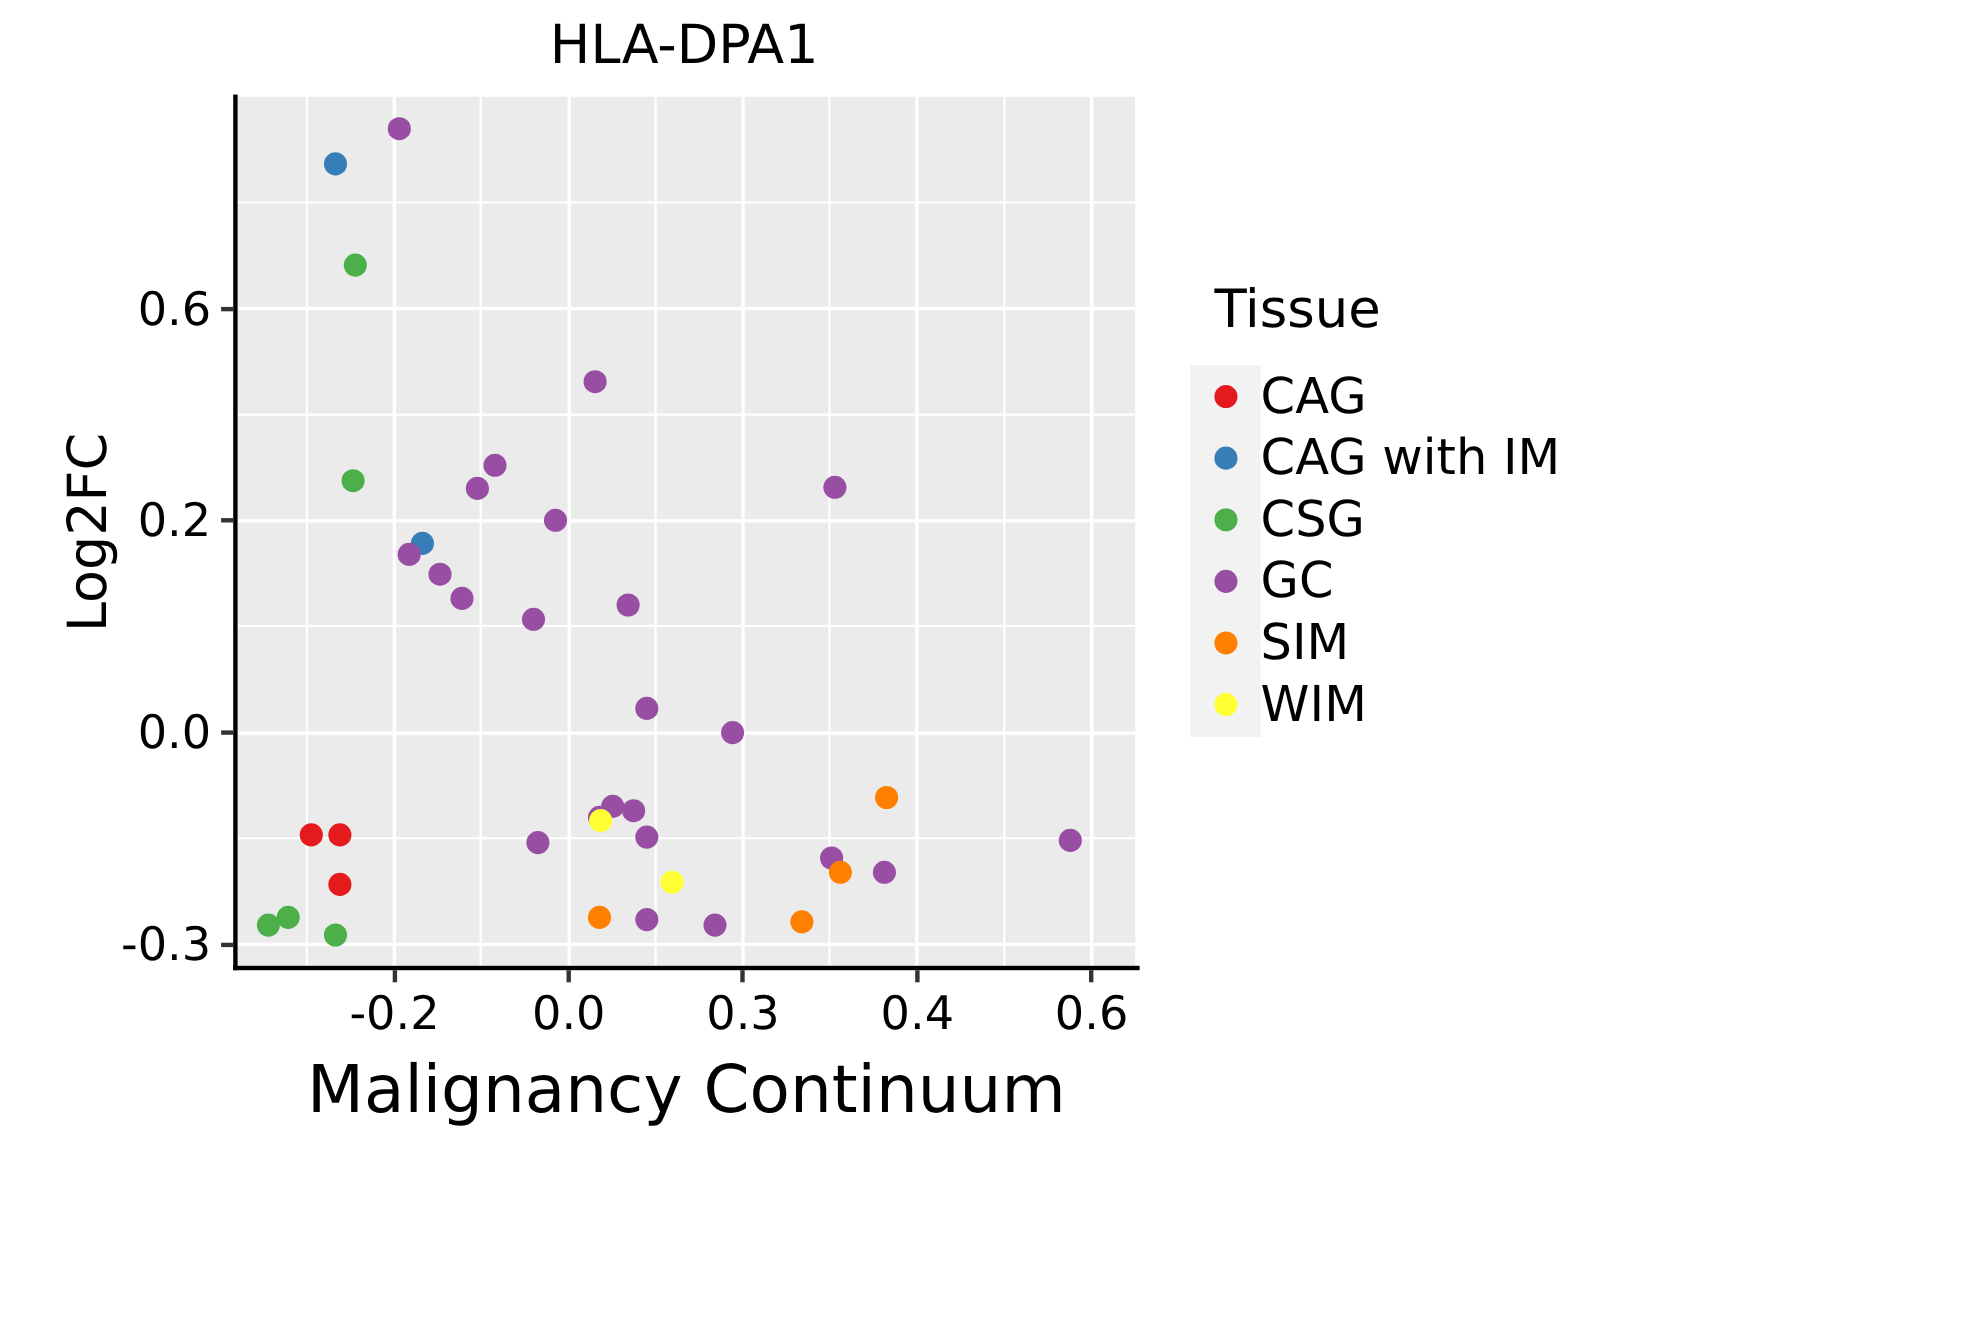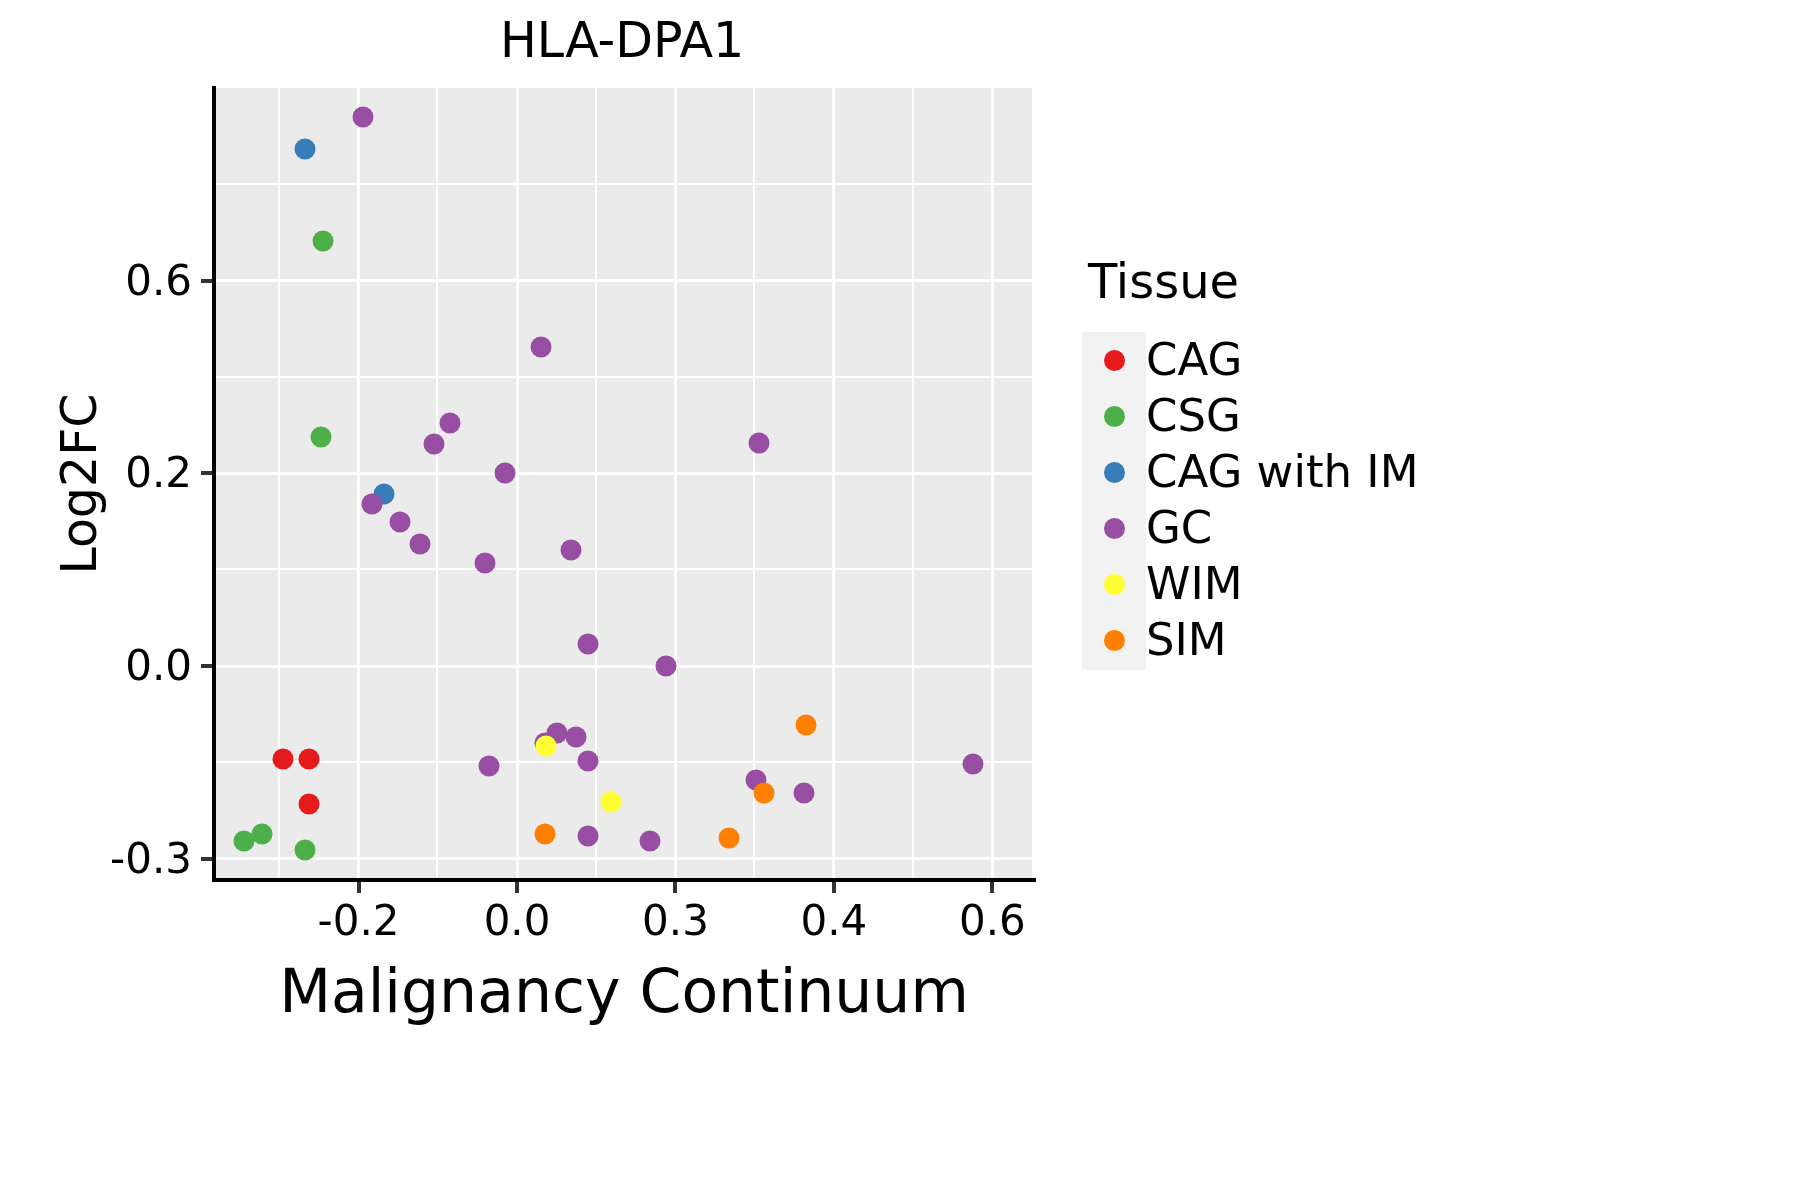--- a/index.html
+++ b/index.html
@@ -134,21 +134,21 @@
 
   
   .legend {
     position: absolute;
     left: 1082px;
     top: 252px;
   }
   .legend-title {
     font-size: 48px;
     line-height: 58px;
-    margin-left: 6px;
+    margin-left: 22px;
     margin-bottom: 22px;
     white-space: nowrap;
   }
   .legend-items {
     position: relative;
   }
   .legend-keybg {
     position: absolute;
     left: 0;
     top: 0;
@@ -282,44 +282,44 @@
     <div class="legend-items" id="legend-items">
       <div class="legend-keybg"></div>
     <div class="legend-row">
           <div class="legend-key">
             <div class="legend-dot" style="background: rgb(228, 26, 28);"></div>
           </div>
           <div class="legend-label">CAG</div>
         </div>
         <div class="legend-row">
           <div class="legend-key">
+            <div class="legend-dot" style="background: rgb(55, 126, 184);"></div>
+          </div>
+          <div class="legend-label">CAG with IM</div>
+        </div>
+        <div class="legend-row">
+          <div class="legend-key">
             <div class="legend-dot" style="background: rgb(77, 175, 74);"></div>
           </div>
           <div class="legend-label">CSG</div>
         </div>
         <div class="legend-row">
           <div class="legend-key">
-            <div class="legend-dot" style="background: rgb(55, 126, 184);"></div>
-          </div>
-          <div class="legend-label">CAG with IM</div>
-        </div>
-        <div class="legend-row">
-          <div class="legend-key">
             <div class="legend-dot" style="background: rgb(152, 78, 163);"></div>
           </div>
           <div class="legend-label">GC</div>
         </div>
         <div class="legend-row">
           <div class="legend-key">
+            <div class="legend-dot" style="background: rgb(255, 127, 0);"></div>
+          </div>
+          <div class="legend-label">SIM</div>
+        </div>
+        <div class="legend-row">
+          <div class="legend-key">
             <div class="legend-dot" style="background: rgb(255, 255, 51);"></div>
           </div>
           <div class="legend-label">WIM</div>
-        </div>
-        <div class="legend-row">
-          <div class="legend-key">
-            <div class="legend-dot" style="background: rgb(255, 127, 0);"></div>
-          </div>
-          <div class="legend-label">SIM</div>
         </div>
       </div>
   </div>
 
 </div>
 
 </body></html>

